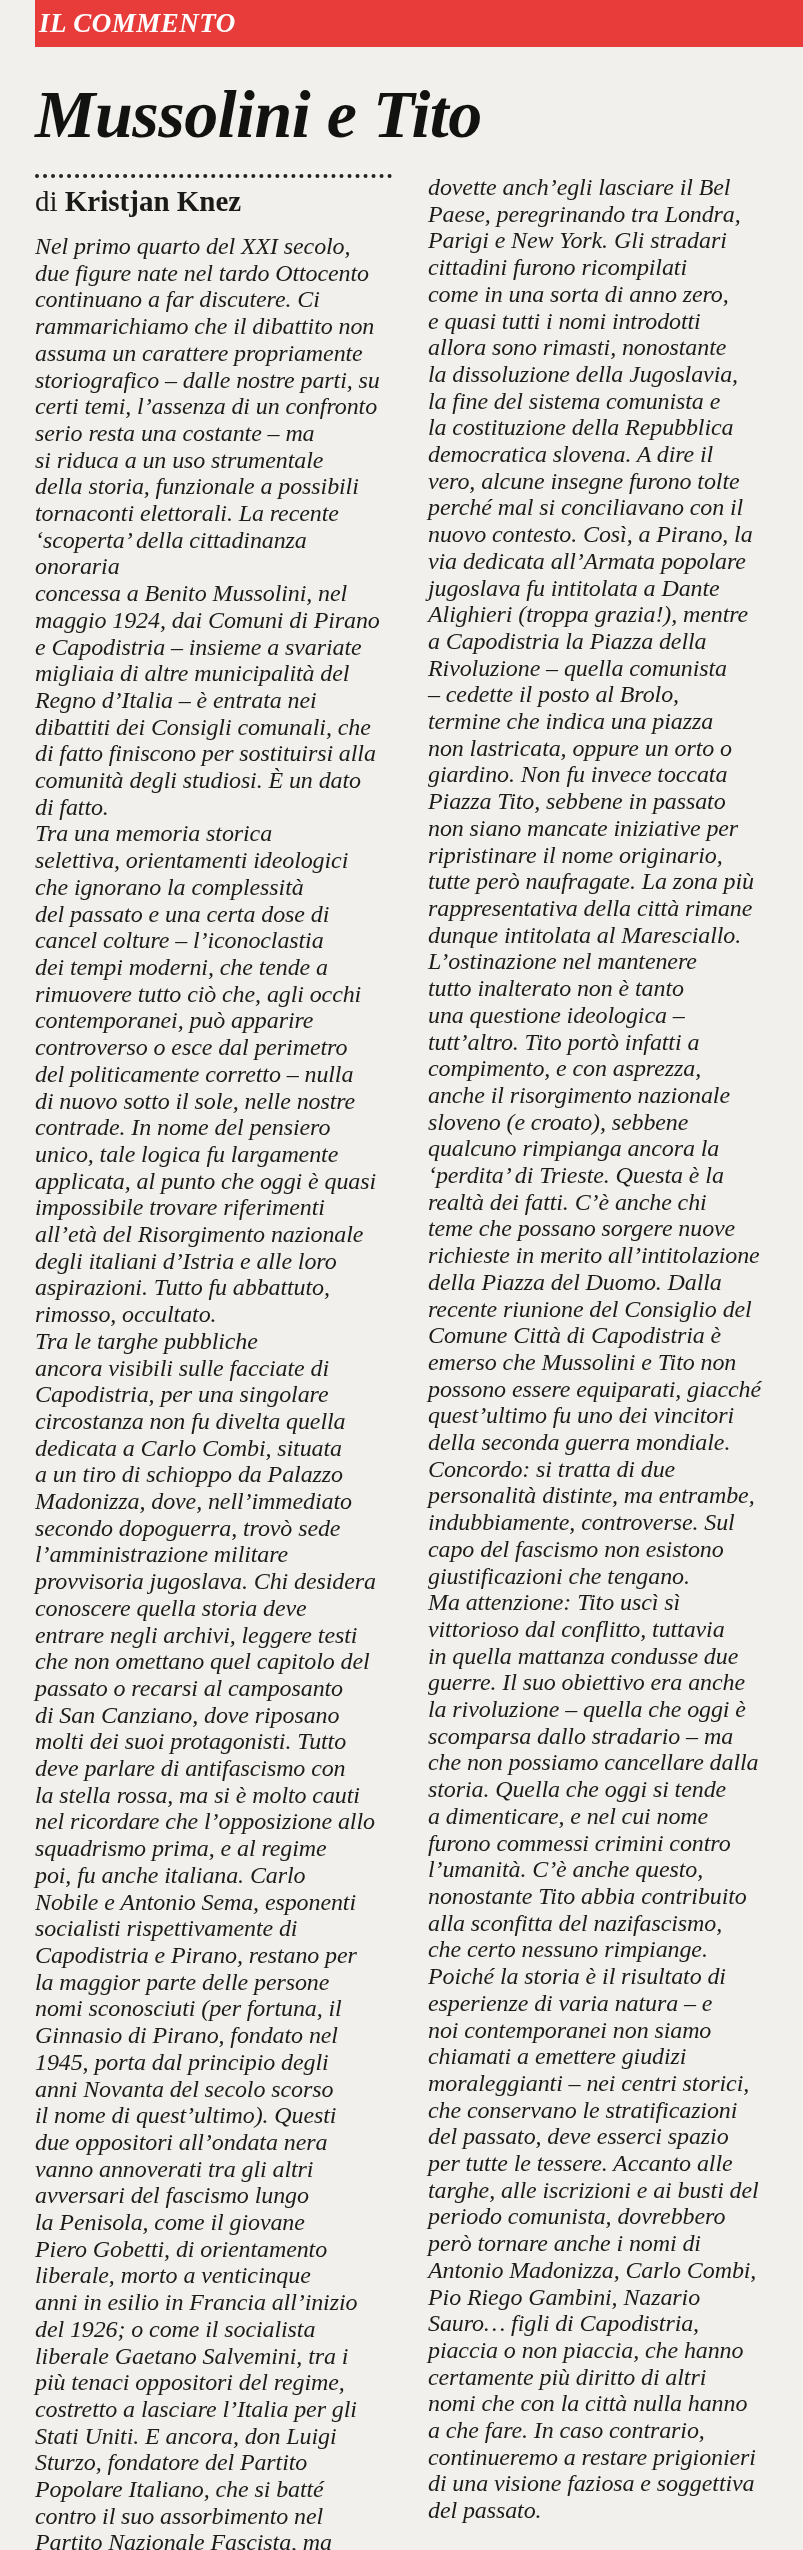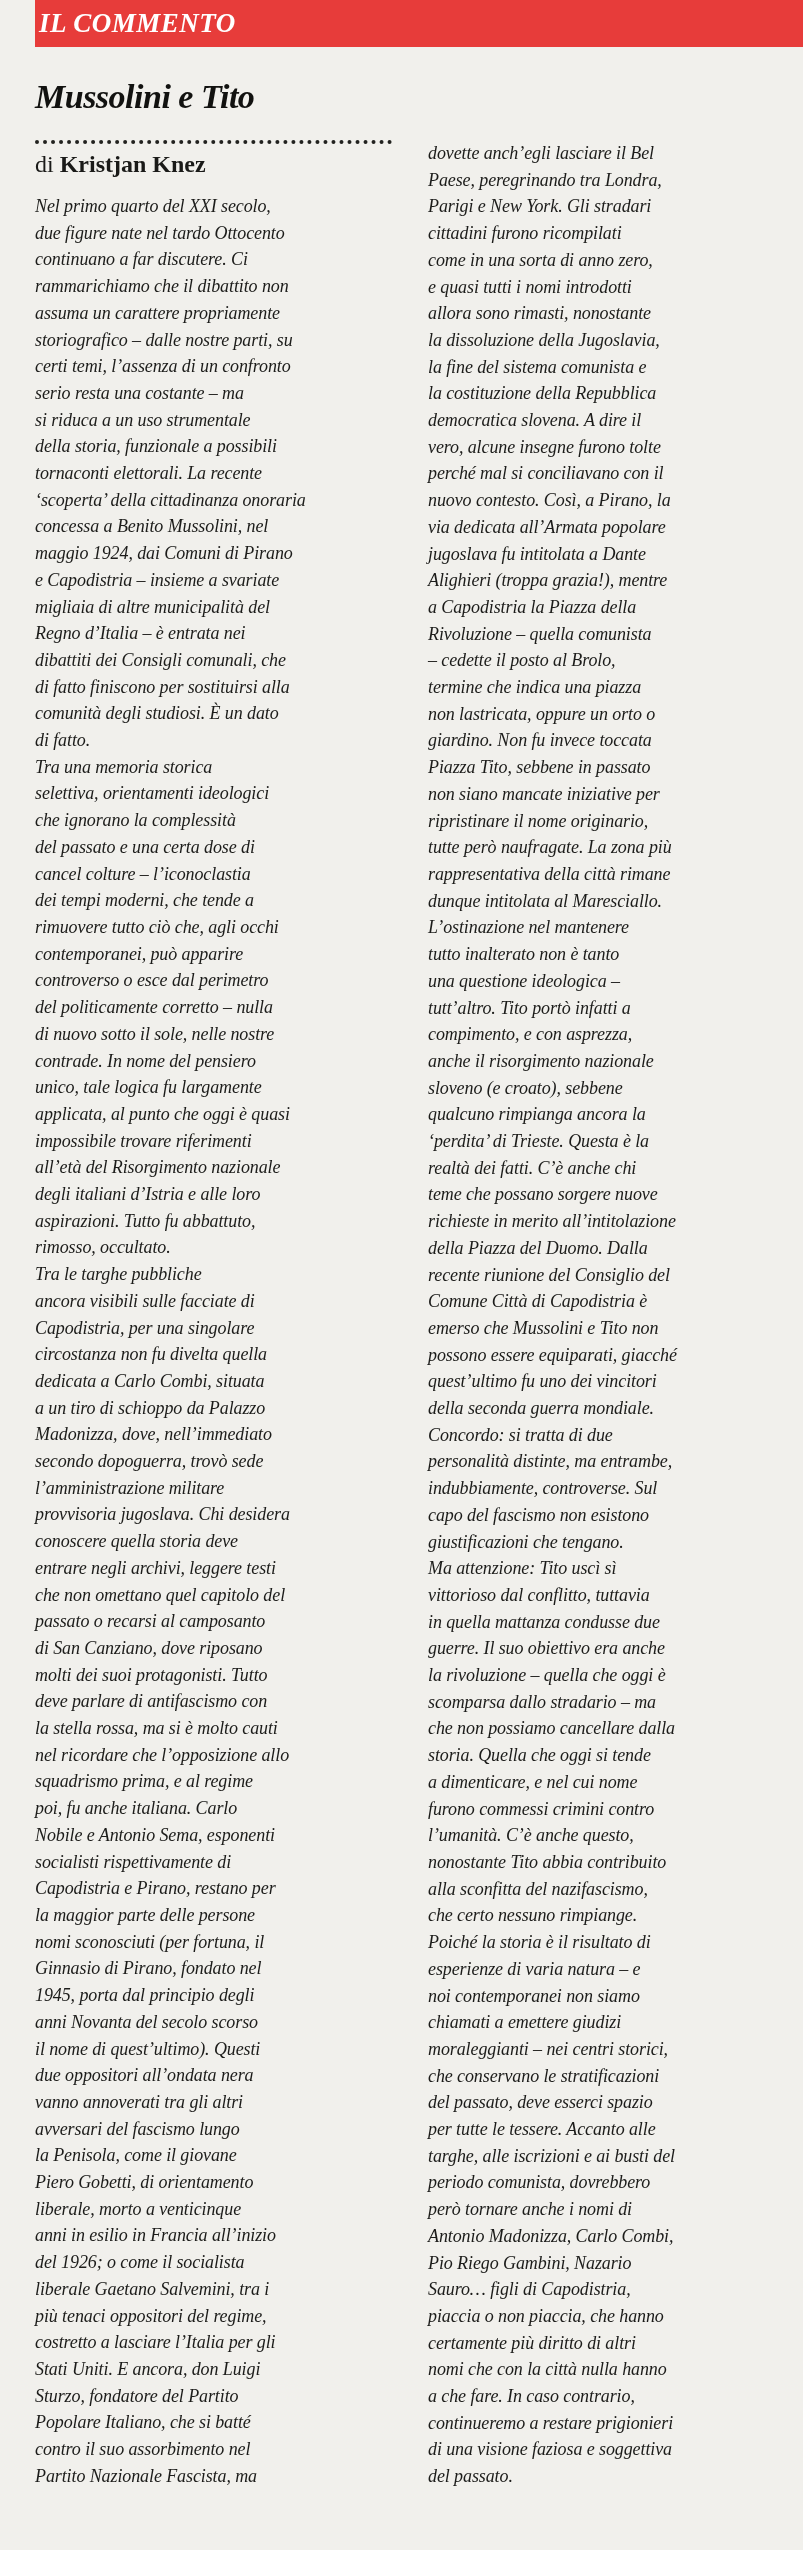--- a/index.html
+++ b/index.html
@@ -27,21 +27,21 @@
     color: #ffffff;
     font-style: italic;
     font-weight: 700;
     font-size: 27px;
     letter-spacing: 0.5px;
     padding-left: 4px;
     font-family: "Liberation Serif", serif;
   }
   .headline {
     margin: 33px 0 0 35px;
-    font-size: 34px;
+    font-size: 68px;
     line-height: 1.0;
     font-weight: 700;
     font-style: italic;
     color: #121210;
     letter-spacing: -0.5px;
     font-family: "Liberation Serif", serif;
   }
   .columns {
     display: flex;
     gap: 36px;
@@ -52,30 +52,30 @@
   .col {
     width: 357px;
     flex: 0 0 357px;
   }
   .byline-block {
     border-top: 4px dotted #22221f;
     padding-top: 7px;
     margin-bottom: 15px;
   }
   .byline {
-    font-size: 24px;
+    font-size: 29px;
     font-style: normal;
     color: #1a1a18;
   }
   .byline .byline-name {
     font-weight: 700;
   }
   .body-text {
     margin: 0;
-    font-size: 18px;
+    font-size: 24px;
     line-height: 26.7px;
     font-style: italic;
     letter-spacing: -0.1px;
     white-space: pre-line;
     color: #1c1c1a;
   }
 </style>
 </head>
 <body>
 

